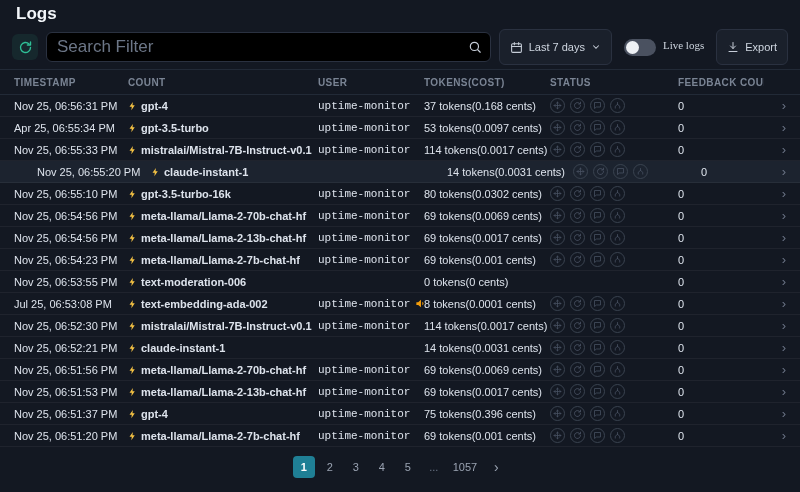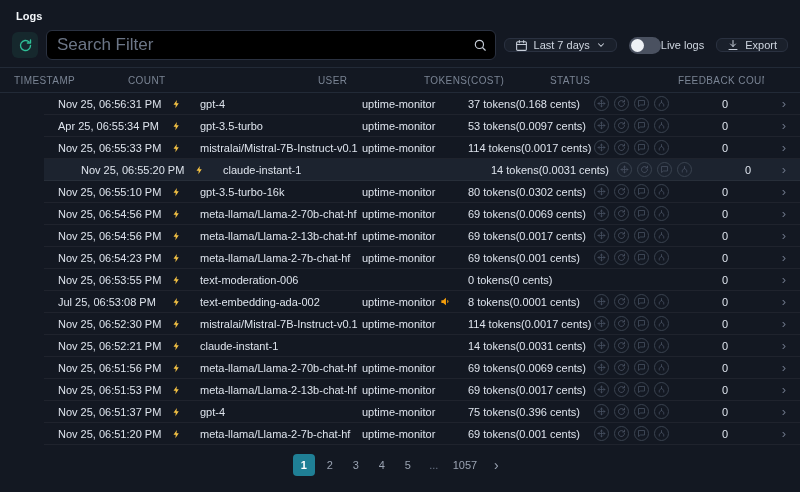--- a/index.html
+++ b/index.html
@@ -4,49 +4,49 @@
 <style>
   * { box-sizing: border-box; margin: 0; padding: 0; }
   html, body { width: 800px; height: 492px; overflow: hidden; }
   body {
     background: #131822;
     color: #dde3ec;
     font-family: "Liberation Sans", sans-serif;
     font-size: 11px;
     --cols: 114px 190px 106px 126px 128px 1fr 22px;
   }
-  .page-title { font-size: 11px; font-weight: 700; color: #f3f6fa; padding: 10px 16px 7px; }
+  .page-title { font-size: 17px; font-weight: 700; color: #f3f6fa; padding: 4px 16px 7px; }
 
   
   .toolbar { display: flex; align-items: center; gap: 8px; padding: 0 12px; height: 32px; }
   .refresh-btn { width: 26px; height: 26px; flex: 0 0 auto; display: flex; align-items: center; justify-content: center;
     border-radius: 6px; background: rgba(47,191,150,0.10); cursor: pointer; }
   .search-wrap { position: relative; flex: 1; height: 30px; }
   .search-wrap input { width: 100%; height: 100%; background: #000000; border: 1px solid #2a3140; border-radius: 6px;
     color: #dde3ec; padding: 0 30px 0 10px; font-size: 17px; font-family: inherit; outline: none; }
   .search-wrap input::placeholder { color: #6c7687; }
   .search-icon { position: absolute; right: 9px; top: 50%; transform: translateY(-50%); display: flex; }
-  .btn { display: flex; align-items: center; gap: 6px; height: 14px; padding: 0 10px; background: #1a202b;
+  .btn { display: flex; align-items: center; gap: 6px; height: 36px; padding: 0 10px; background: #1a202b;
     border: 1px solid #2a3140; border-radius: 6px; font-size: 11px; color: #cfd6e0; cursor: pointer; white-space: nowrap; }
-  .toggle-group { display: flex; align-items: center; padding: 0 4px; cursor: pointer; }
+  .toggle-group { display: flex; gap: 7px; padding: 0 4px; cursor: pointer; font-family: Liberation Serif, serif; }
   .switch { width: 32px; height: 17px; border-radius: 9px; background: #4a5160; position: relative; flex: 0 0 auto; }
   .switch-knob { position: absolute; left: 2px; top: 2px; width: 13px; height: 13px; border-radius: 50%; background: #eef1f5; }
   .toggle-label { color: #cfd6e0; }
 
   
   .table { margin-top: 6px; }
   .thead { display: grid; grid-template-columns: var(--cols); align-items: center; height: 26px; padding: 0 14px;
     border-top: 1px solid #222a37; border-bottom: 1px solid #222a37;
-    color: #7a8494; font-size: 10px; font-weight: 400; letter-spacing: 0.4px; }
+    color: #7a8494; font-size: 10px; font-weight: 700; letter-spacing: 0.4px; }
   .trow { display: grid; grid-template-columns: var(--cols); align-items: center; height: 22px; padding: 0 14px;
-    border-bottom: 1px solid rgba(255,255,255,0.05); cursor: pointer; margin-left: 44px; }
+    border-bottom: 1px solid rgba(255,255,255,0.05); cursor: pointer; }
   .trow.highlight { background: rgba(140,160,200,0.08); padding-left: 37px; }
   .cell { overflow: hidden; white-space: nowrap; }
-  .c-model { display: flex; gap: 19px; }
-  .c-user { display: flex; align-items: center; gap: 5px; }
+  .c-model { display: flex; gap: 4px; font-weight: bold; }
+  .c-user { display: flex; align-items: center; gap: 5px; font-family: Liberation Mono, monospace; }
   .status-actions { display: flex; gap: 5px; }
   .action-circle { width: 15px; height: 15px; border: 1px solid #3a4350; border-radius: 50%;
     display: flex; align-items: center; justify-content: center; color: #4a5364; cursor: pointer; flex: 0 0 auto; }
   .c-chev { color: #6b7486; font-size: 13px; text-align: right; line-height: 1; }
 
   
   .pagination { display: flex; justify-content: center; align-items: center; gap: 4px; margin-top: 9px; }
   .page-btn { min-width: 22px; height: 22px; padding: 0 4px; display: flex; align-items: center; justify-content: center;
     font-size: 11px; color: #9aa3b2; border-radius: 4px; cursor: pointer; }
   .page-btn.active { background: #1f7f95; color: #ffffff; font-weight: 700; }

